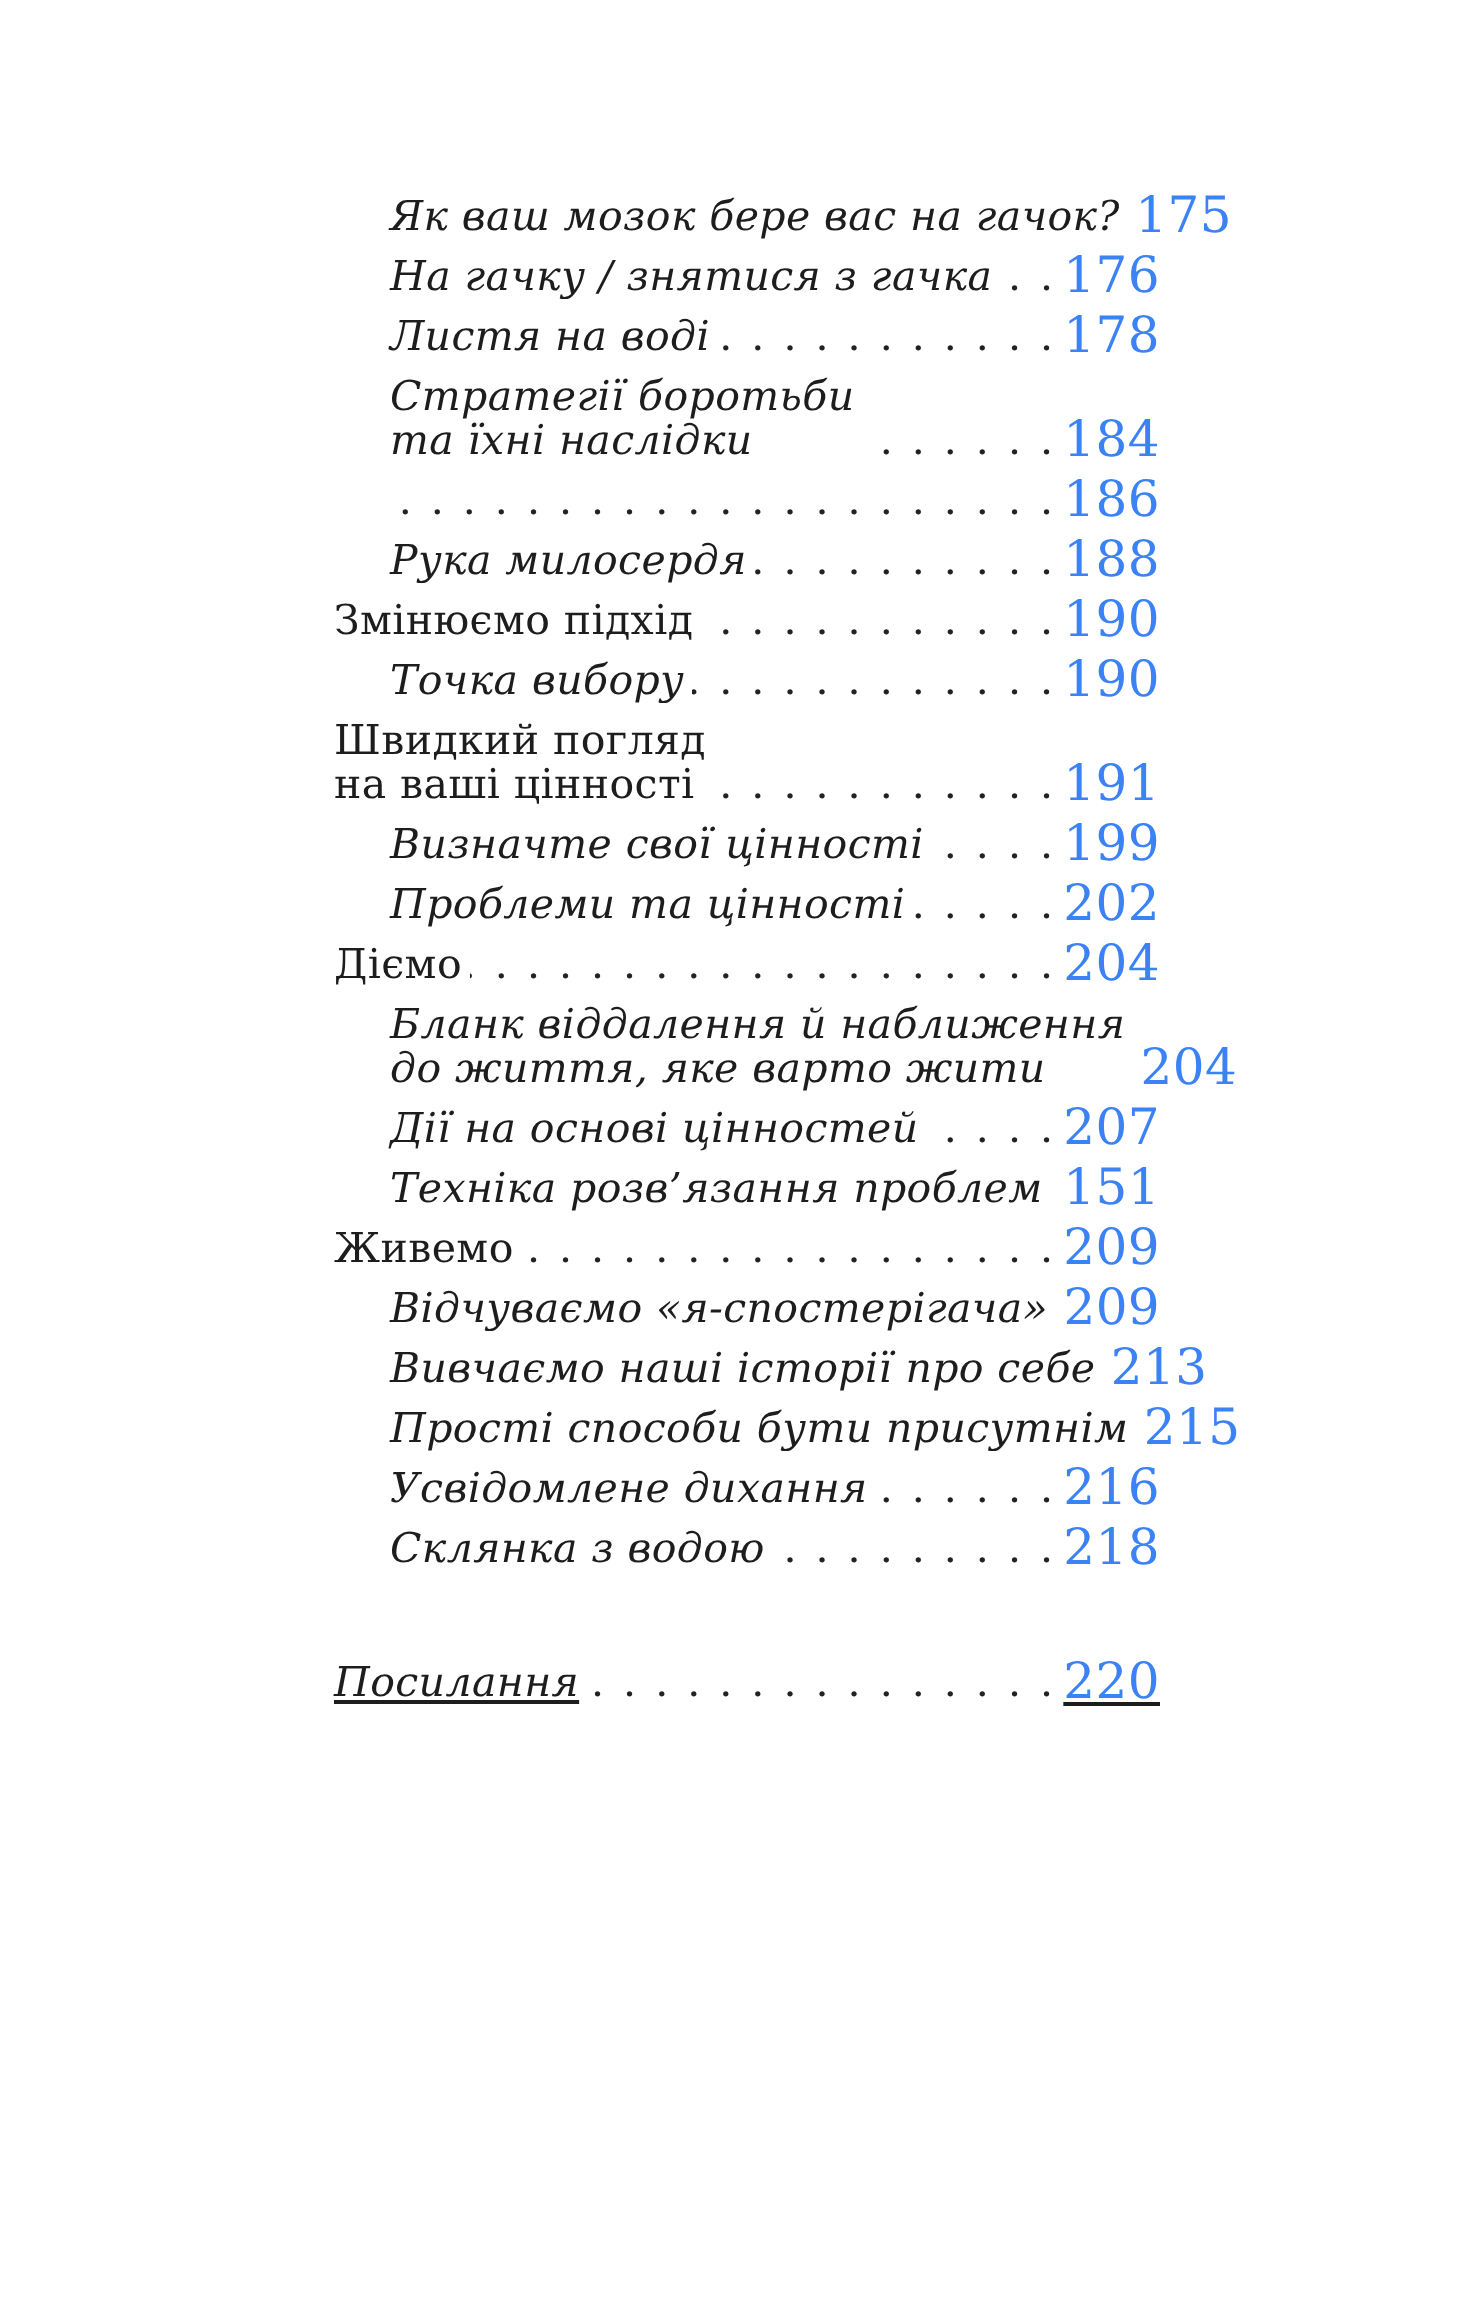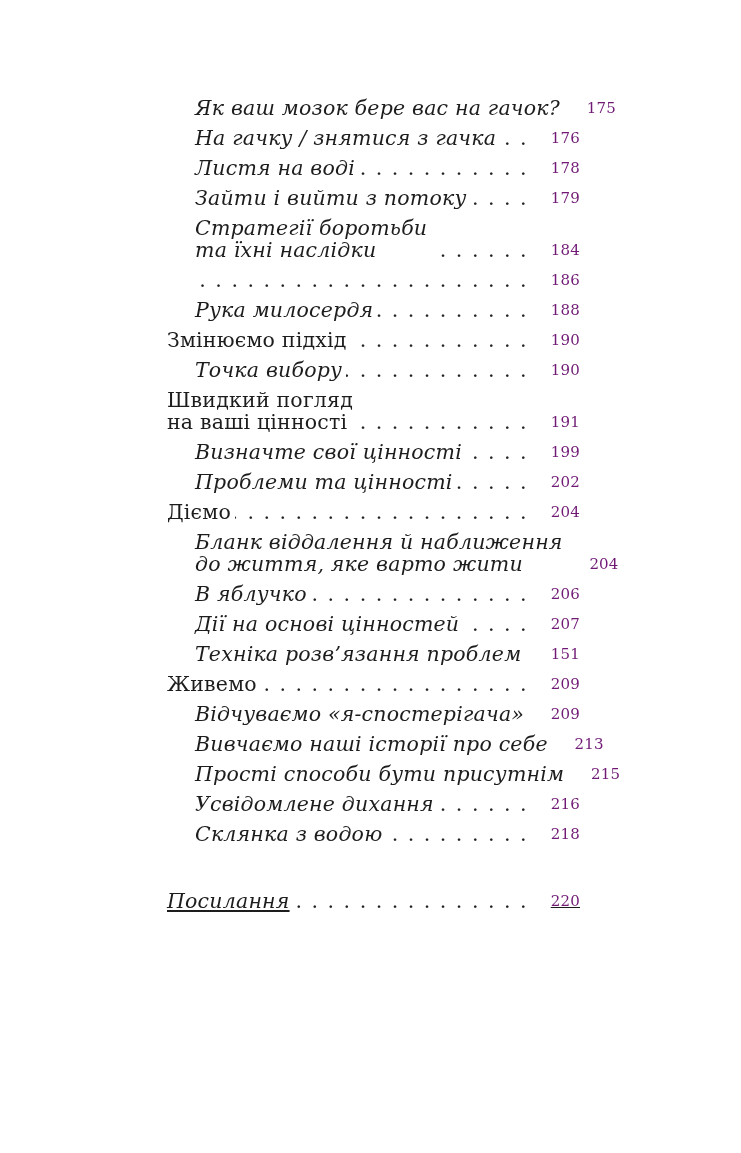--- a/index.html
+++ b/index.html
@@ -55,23 +55,23 @@
     bottom: 0;
     white-space: nowrap;
     letter-spacing: 1.5px;
     font-style: normal;
     color: #222222;
   }
   .page-num {
     flex: 0 0 auto;
     width: 52px;
     text-align: right;
-    font-size: 15px;
+    font-size: 25px;
     font-style: normal;
-    color: #701a75;
+    color: #3b82f6;
   }
 </style>
 </head>
 <body>
 
 <div class="book-page">
   <div class="toc" id="toc-list">
       <div class="row indent italic">
     <span class="title">Як ваш мозок бере вас на гачок?</span>
     <span class="dots"></span>
@@ -79,25 +79,20 @@
   </div>
       <div class="row indent italic">
     <span class="title">На гачку / знятися з гачка</span>
     <span class="dots"></span>
     <span class="page-num">176</span>
   </div>
       <div class="row indent italic">
     <span class="title">Листя на воді</span>
     <span class="dots"></span>
     <span class="page-num">178</span>
-  </div>
-      <div class="row indent italic">
-    <span class="title">Зайти і вийти з потоку</span>
-    <span class="dots"></span>
-    <span class="page-num">179</span>
   </div>
       <div class="row indent italic">
     <span class="title">Стратегії боротьби
 та їхні наслідки</span>
     <span class="dots"></span>
     <span class="page-num">184</span>
   </div>
       <div class="row indent italic">
     <span class="dots"></span>
     <span class="page-num">186</span>
@@ -138,25 +133,20 @@
     <span class="dots"></span>
     <span class="page-num">204</span>
   </div>
       <div class="row indent italic">
     <span class="title">Бланк віддалення й наближення
 до життя, яке варто жити</span>
     <span class="dots"></span>
     <span class="page-num">204</span>
   </div>
       <div class="row indent italic">
-    <span class="title">В яблучко</span>
-    <span class="dots"></span>
-    <span class="page-num">206</span>
-  </div>
-      <div class="row indent italic">
     <span class="title">Дії на основі цінностей</span>
     <span class="dots"></span>
     <span class="page-num">207</span>
   </div>
       <div class="row indent italic">
     <span class="title">Техніка розв’язання проблем</span>
     <span class="dots"></span>
     <span class="page-num">151</span>
   </div>
       <div class="row group-start">

